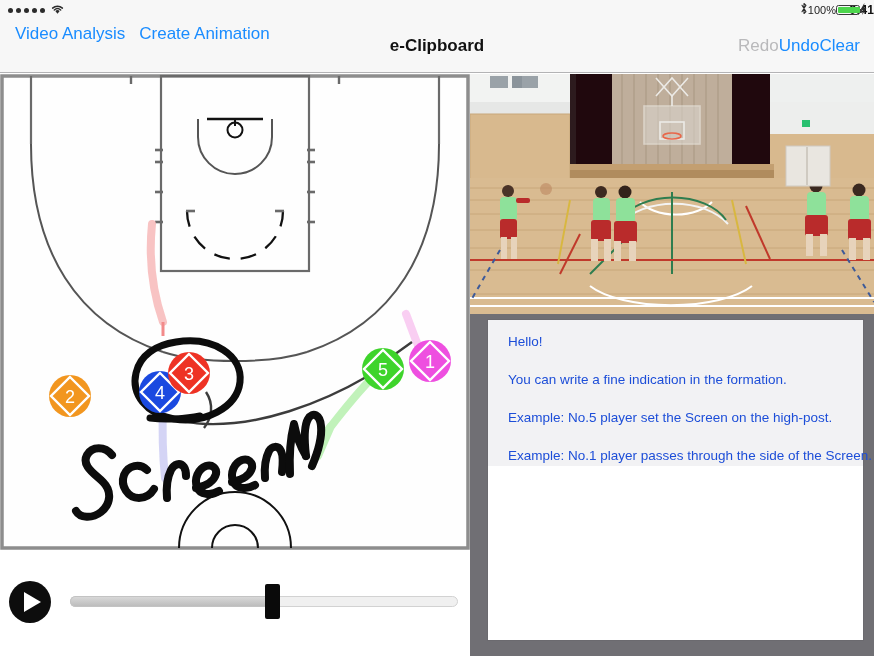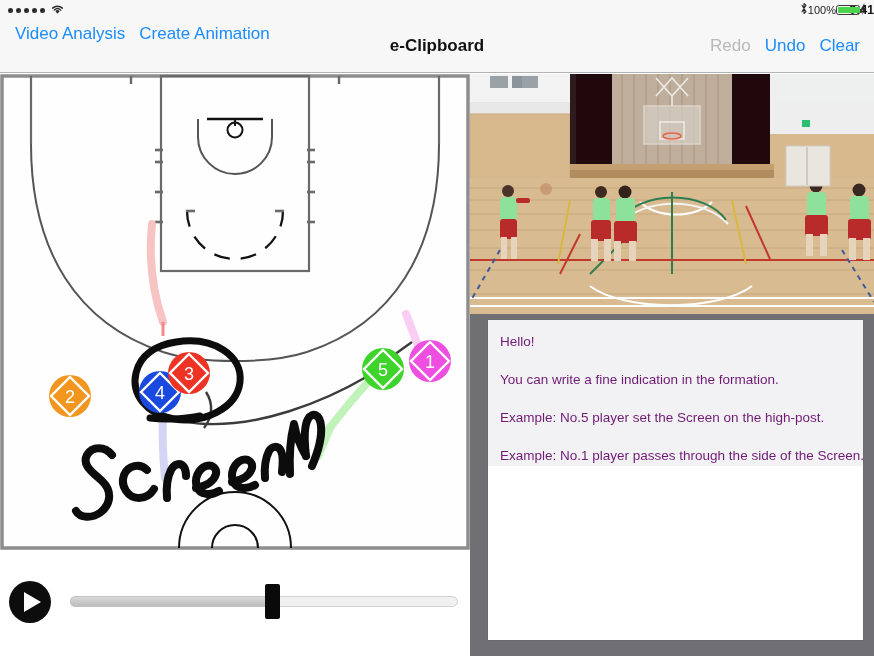--- a/index.html
+++ b/index.html
@@ -21,21 +21,21 @@
   .sb-right{position:absolute;right:7px;top:0;height:20px;display:flex;align-items:center;}
   .batt-pct{font-size:11px;color:#1c1c1c;letter-spacing:0;}
   .batt{position:relative;width:24px;height:10px;border:1px solid #3a3a3a;border-radius:2.5px;box-sizing:border-box;}
   .batt::after{content:"";position:absolute;right:-3px;top:3px;width:2px;height:4px;background:#3a3a3a;border-radius:0 1px 1px 0;}
   .batt-fill{position:absolute;left:1px;top:1px;bottom:1px;background:#4cd54c;border-radius:1px;}
 
   
   .navbar{position:absolute;left:0;top:20px;width:874px;height:53px;background:#f7f7f7;
           border-bottom:1px solid #b3b3b5;box-sizing:border-box;}
   .nav-left{position:absolute;left:15px;top:4px;height:52px;display:flex;align-items:flex-start;gap:14px;}
-  .nav-right{position:absolute;right:14px;top:0;height:52px;display:flex;align-items:center;gap:14px;}
+  .nav-right{position:absolute;right:14px;top:0;height:52px;display:flex;align-items:center;}
   .nav-btn{font-size:17px;color:#1a8cff;white-space:nowrap;cursor:pointer;}
   .nav-btn.disabled{color:#b9b9bb;cursor:default;}
   .nav-title{position:absolute;left:0;top:0;width:874px;height:52px;line-height:52px;text-align:center;
              font-size:17px;font-weight:bold;color:#111;}
 
   
   .court-pane{position:absolute;left:0;top:74px;width:470px;height:582px;background:#ffffff;}
   .court-svg{position:absolute;left:0;top:0;}
 
   
@@ -53,21 +53,21 @@
 
   
   .right-pane{position:absolute;left:470px;top:74px;width:404px;height:582px;background:#706f74;}
   .video{position:absolute;left:0;top:0;width:404px;height:240px;overflow:hidden;background:#d9c3a0;}
   .video svg{position:absolute;left:0;top:0;}
 
   .comment-card{position:absolute;left:18px;top:246px;width:375px;height:320px;background:#ffffff;
                 box-shadow:0 0 0 1px rgba(0,0,0,.04);}
   .msg-block{position:absolute;left:0;top:0;width:375px;height:146px;background:#f2f2f4;padding:14px 12px 0 12px;
              box-sizing:border-box;}
-  .msg-line{font-size:13.5px;color:#701a75;line-height:16px;margin-bottom:22px;white-space:nowrap;}
+  .msg-line{font-size:13.5px;color:#1d4ed8;line-height:16px;margin-bottom:22px;white-space:nowrap;margin-left:8px;}
   .msg-line:last-child{margin-bottom:0;}
   .msg-body{position:absolute;left:0;top:146px;width:375px;height:174px;background:#fff;}
 </style>
 </head>
 <body>
 
 <div id="app">
 
   <div class="statusbar">
     <div class="sb-left">

